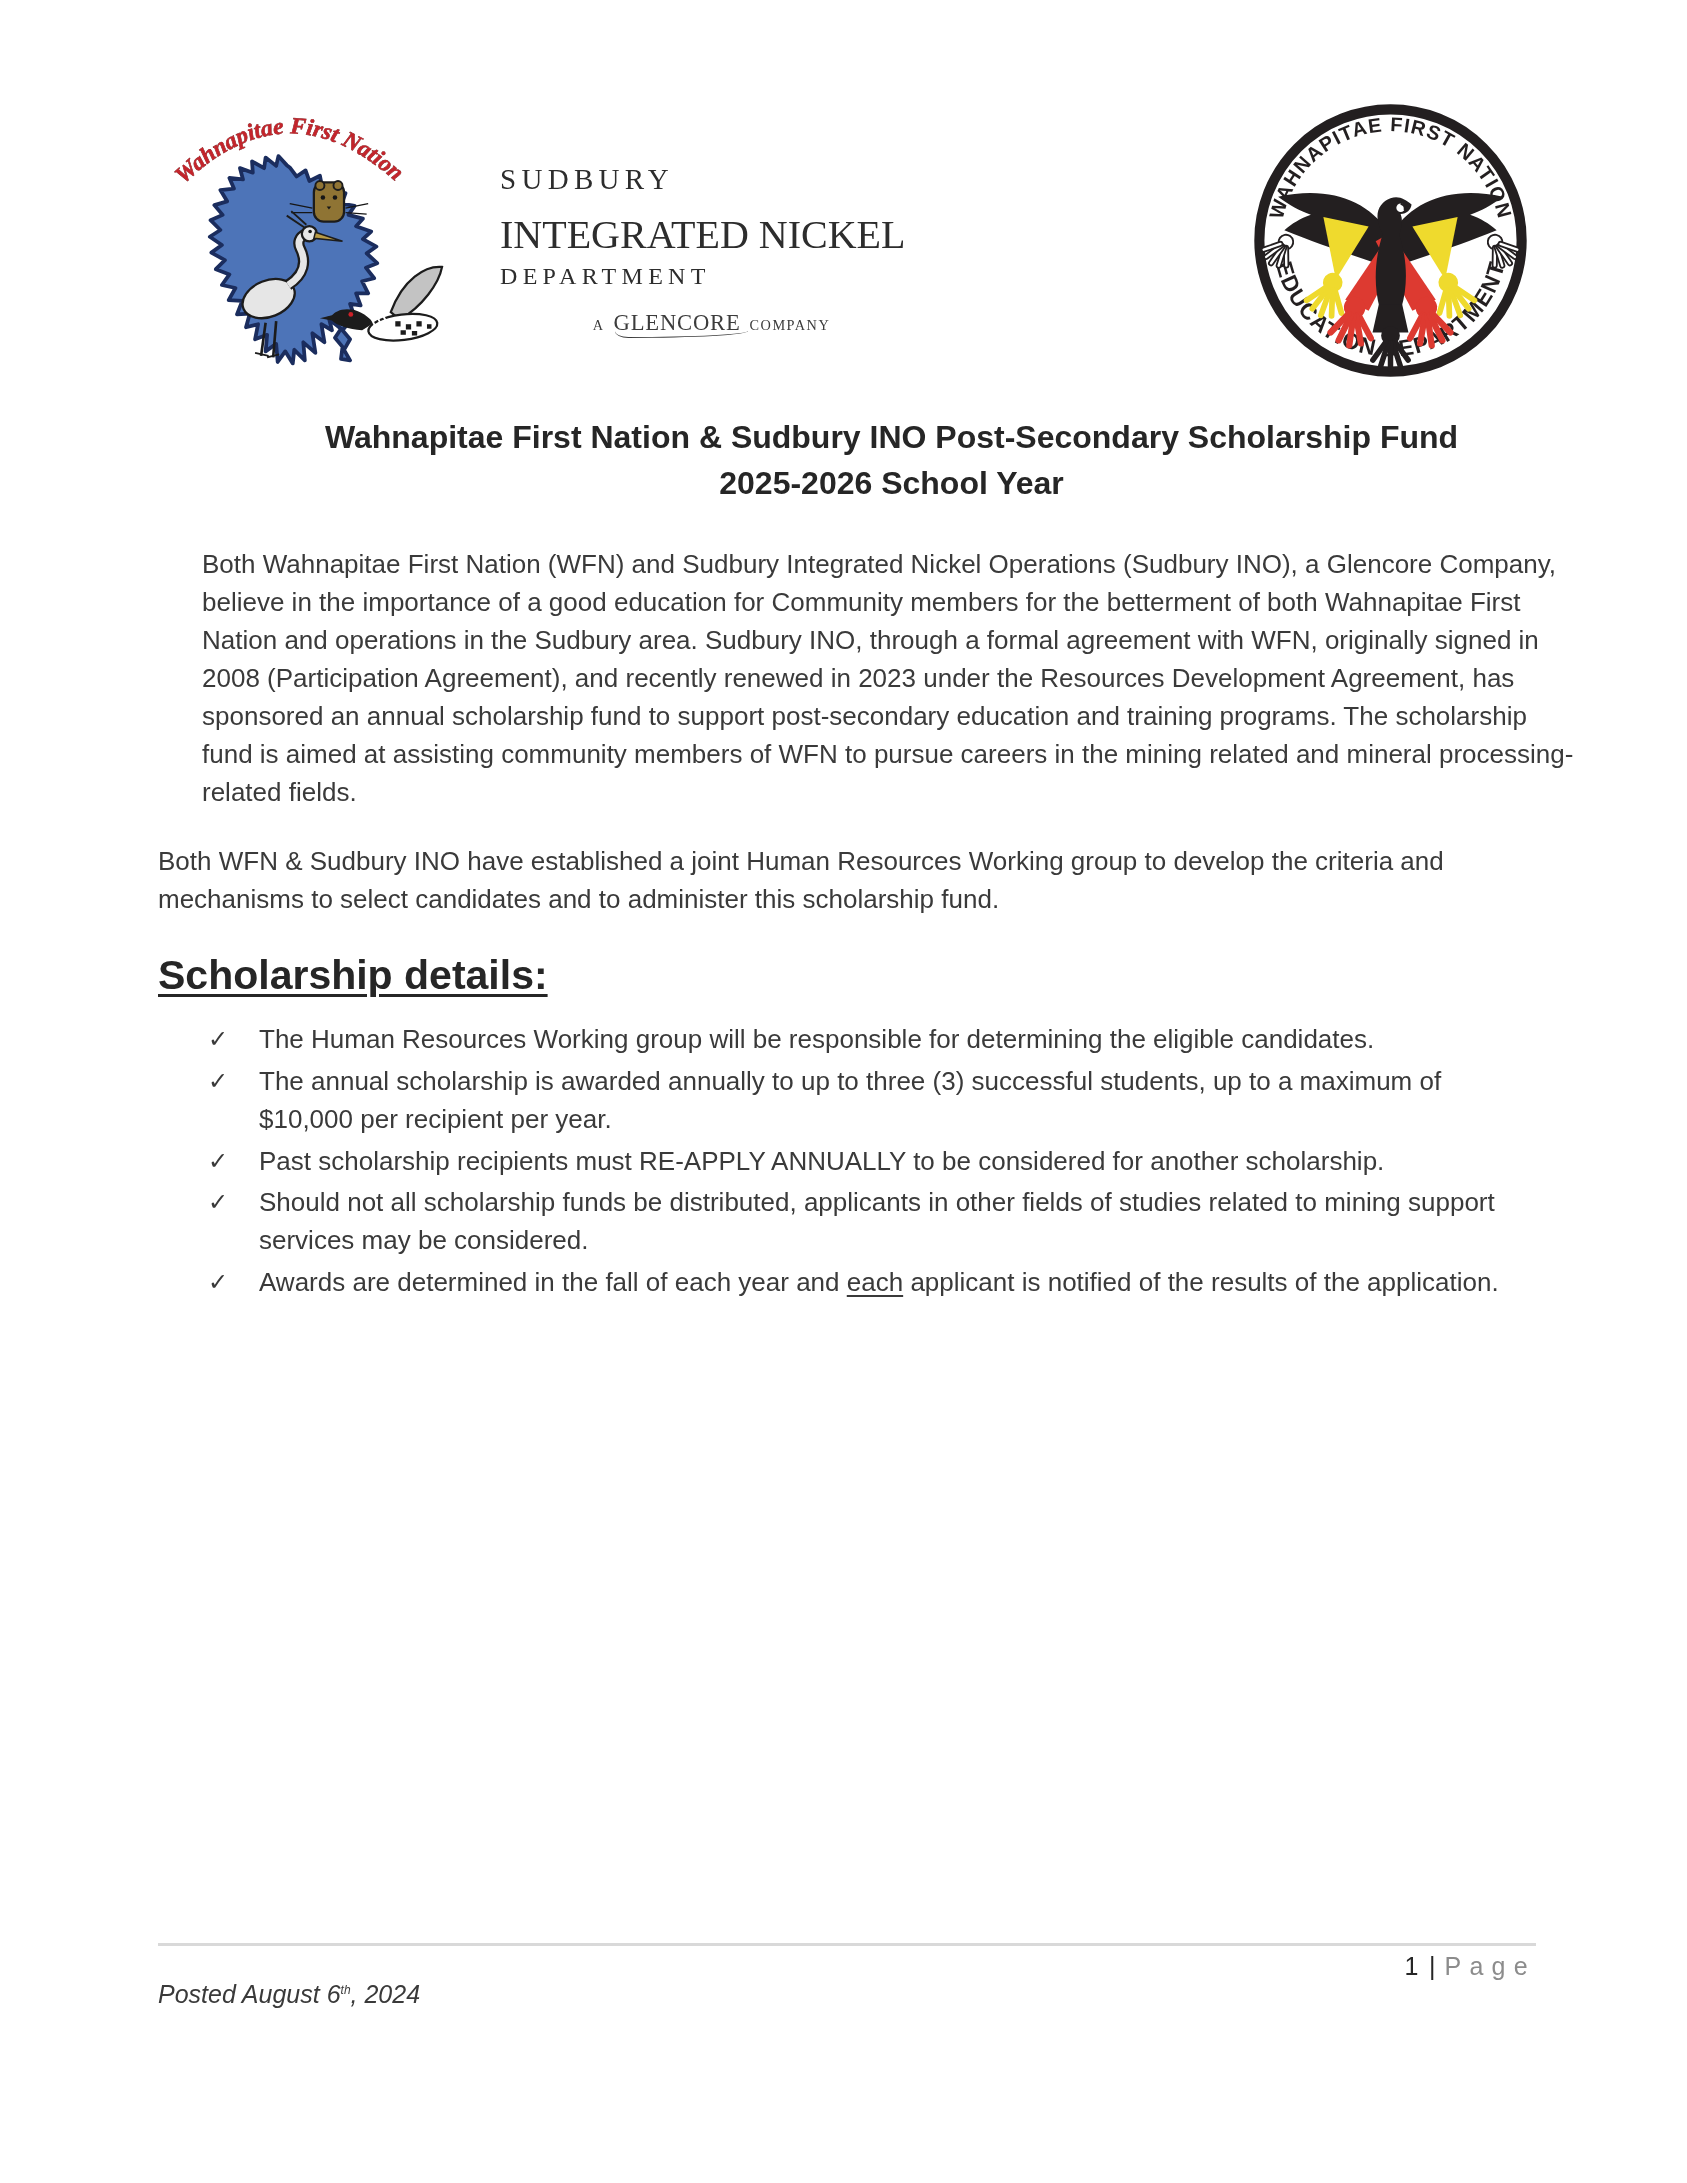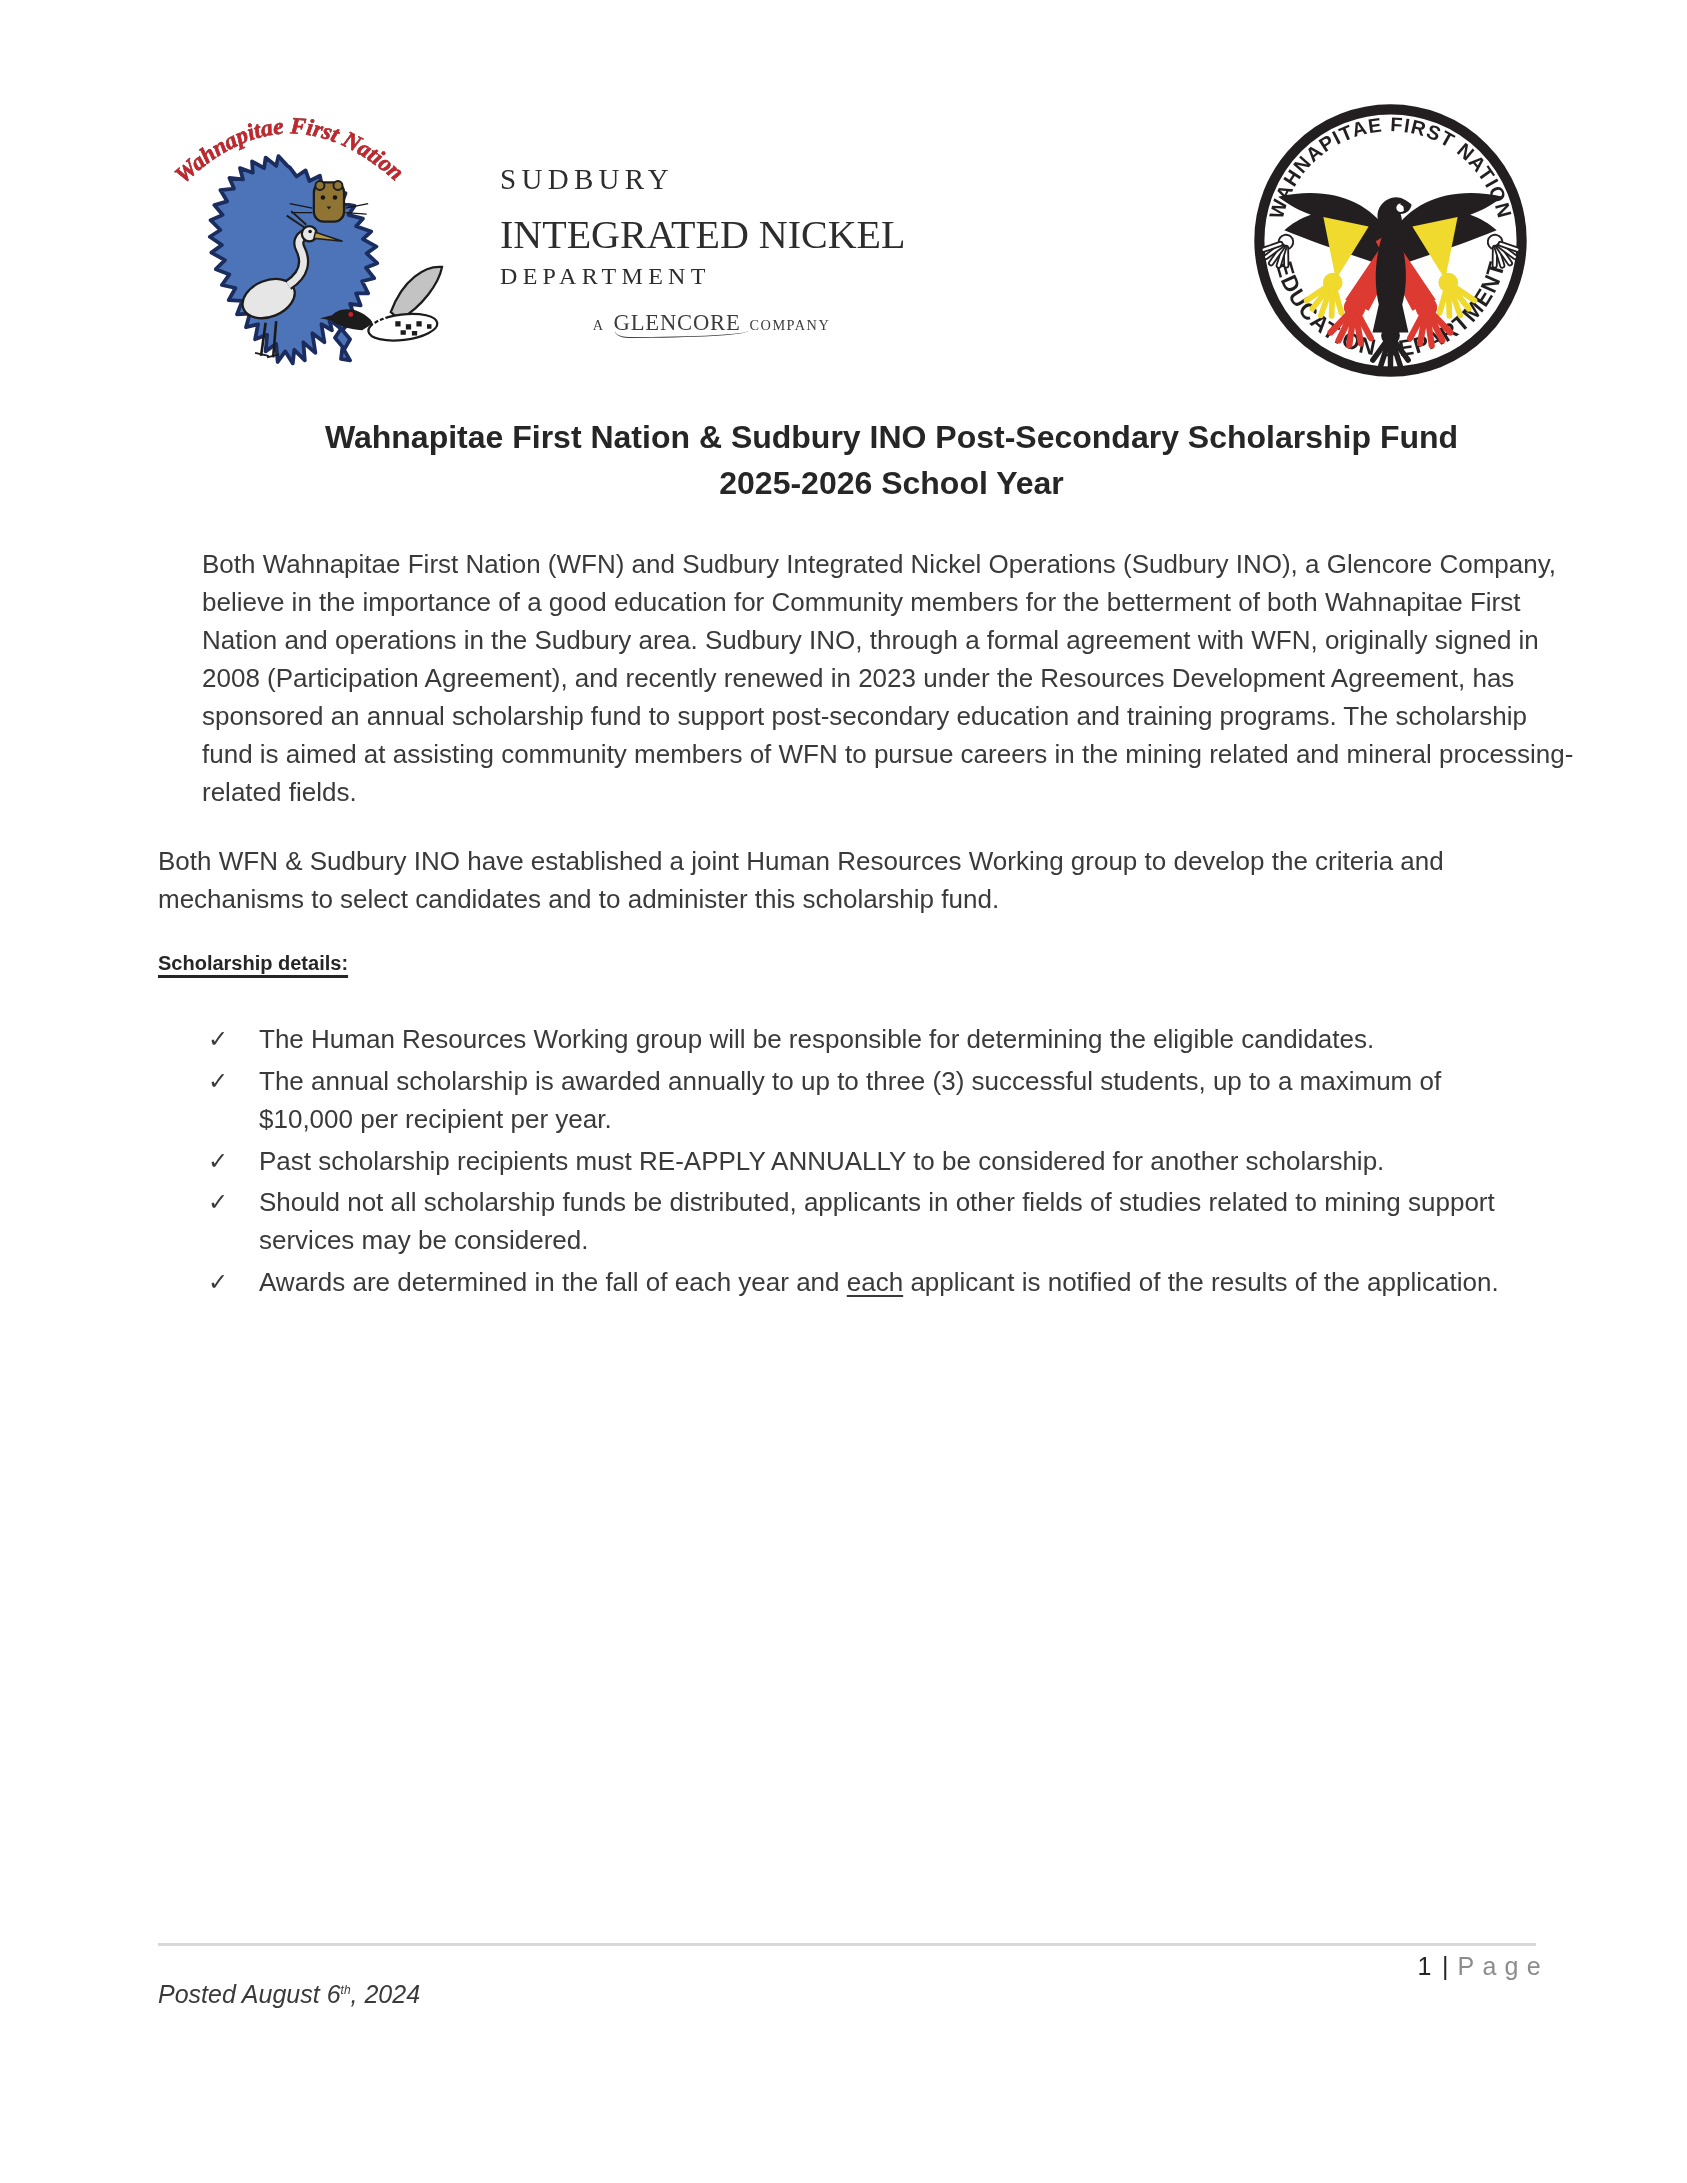--- a/index.html
+++ b/index.html
@@ -26,32 +26,32 @@
 
   
   .doc-title { position:absolute; left:0; top:414px; width:100%; text-align:center;
                font-size:32px; font-weight:bold; color:#262626; line-height:46px;padding-left:48px; }
 
   
   .para { position:absolute; left:158px; width:1377px; font-size:26px; line-height:38px; color:#3a3a3a; }
   .para-1 { top:545px;margin-left:44px; }
   .para-2 { top:842px; }
 
-  .section-heading { position:absolute; left:158px; top:952px; font-size:20px; font-weight:bold;
+  .section-heading { position:absolute; left:158px; top:952px; font-size:41px; font-weight:bold;
                      color:#262626; text-decoration:underline; text-decoration-thickness:3px; text-underline-offset:5.3px; }
 
   .bullets { position:absolute; left:208px; top:1020px; width:1328px; margin:0; padding:0; list-style:none; }
   .bullets li { display:grid; grid-template-columns:51px 1fr; margin-bottom:3.8px;
                 font-size:26px; line-height:38px; color:#3a3a3a; }
   .check { font-size:24px; line-height:38px; color:#3a3a3a; }
   .u-word { text-decoration:underline; text-decoration-thickness:2.3px; text-underline-offset:3.8px; }
 
   
   .footer-rule { position:absolute; left:158px; top:1943px; width:1378px; height:3px; background:#d9d9d9; }
-  .page-num { position:absolute; top:1952px; right:138px; font-size:25px; white-space:nowrap; }
+  .page-num { position:absolute; top:1952px; right:151px; font-size:25px; white-space:nowrap; }
   .page-num .num { color:#262626; }
   .page-num .bar { color:#262626; margin:0 9px 0 10.6px; font-weight:300; }
   .page-num .word { color:#8c8c8c; letter-spacing:8.3px; }
   .posted { position:absolute; left:158px; top:1980px; font-size:25px; font-style:italic; color:#3a3a3a; }
   .posted sup { font-size:12px; }
 </style>
 </head>
 <body>
 
 <div class="page">

